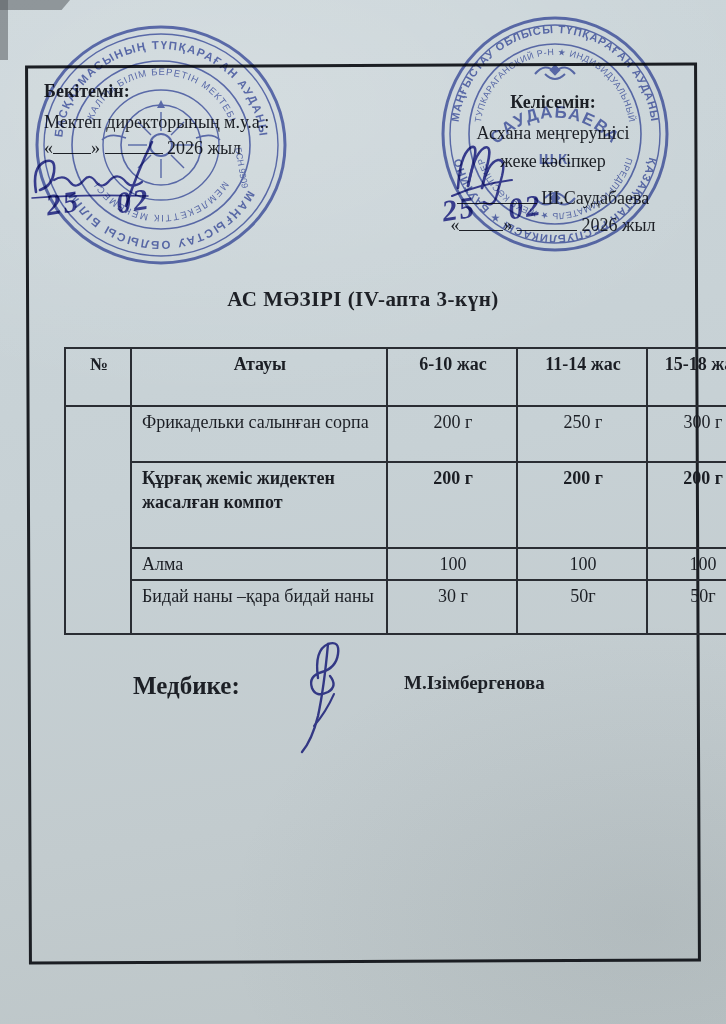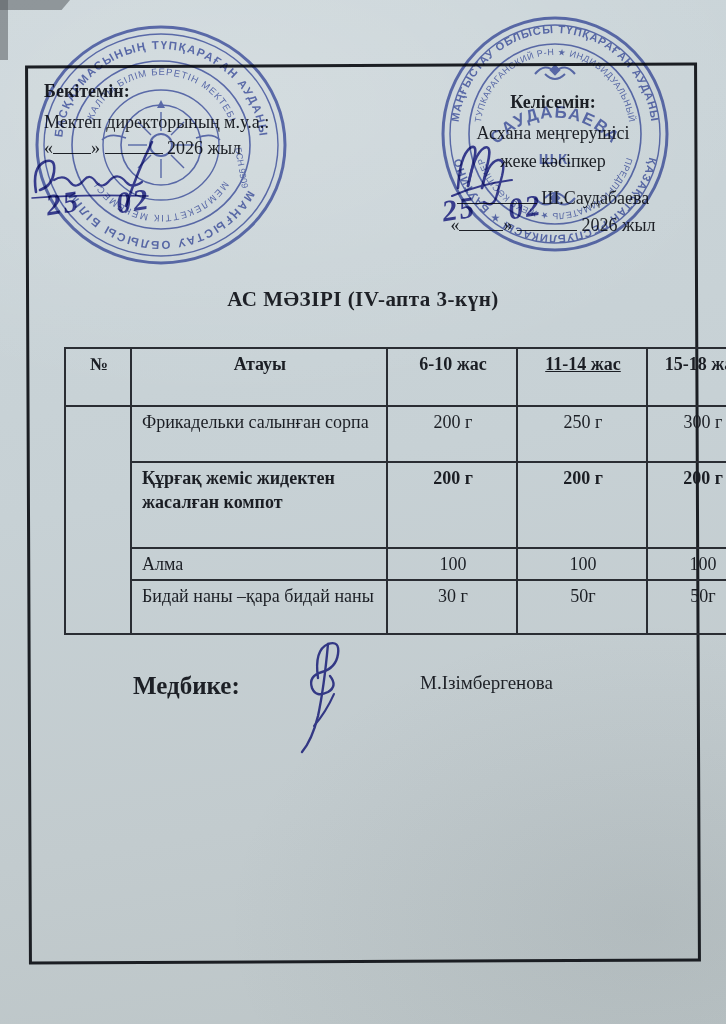--- a/index.html
+++ b/index.html
@@ -52,32 +52,32 @@
     font-size:18px;color:#1b1e24;
   }
   table.menu th,table.menu td{
     border:2px solid #2a2d33;padding:3px 8px 3px 10px;vertical-align:top;
     line-height:1.35;background:transparent;
   }
   table.menu th{font-weight:bold;text-align:center;vertical-align:top;}
   th.c-num{width:46px;text-align:left;padding-left:8px;}
   th.c-name{width:236px;border-radius:9px;}
   th.c-p1{width:110px;}
-  th.c-p2{width:110px;text-decoration:underline;}
+  th.c-p2{width:110px;}
   th.c-p3{width:90px;}
   td.portion{text-align:center;}
   td.num-span{border-bottom:2px solid #2a2d33;}
   tr.r1 td{height:48px;}
   tr.r2 td{height:78px;font-weight:bold;}
   tr.r3 td{height:24px;}
   tr.r4 td{height:46px;}
   table.menu thead th{height:50px;}
   
   .footer-label{position:absolute;left:133px;top:672px;font-size:25px;font-weight:bold;}
-  .footer-name{position:absolute;left:420px;top:672px;font-size:19px;font-weight:normal;}
+  .footer-name{position:absolute;left:404px;top:672px;font-size:19px;font-weight:bold;}
   
   .stamp{position:absolute;mix-blend-mode:multiply;opacity:.82;filter:blur(.3px);}
   .stamp text{fill:#4b5db2;font-family:"Liberation Sans","DejaVu Sans",sans-serif;}
   .stamp .ring{fill:none;stroke:#4b5db2;}
 </style>
 </head>
 <body>
 
 <div id="page">
 

